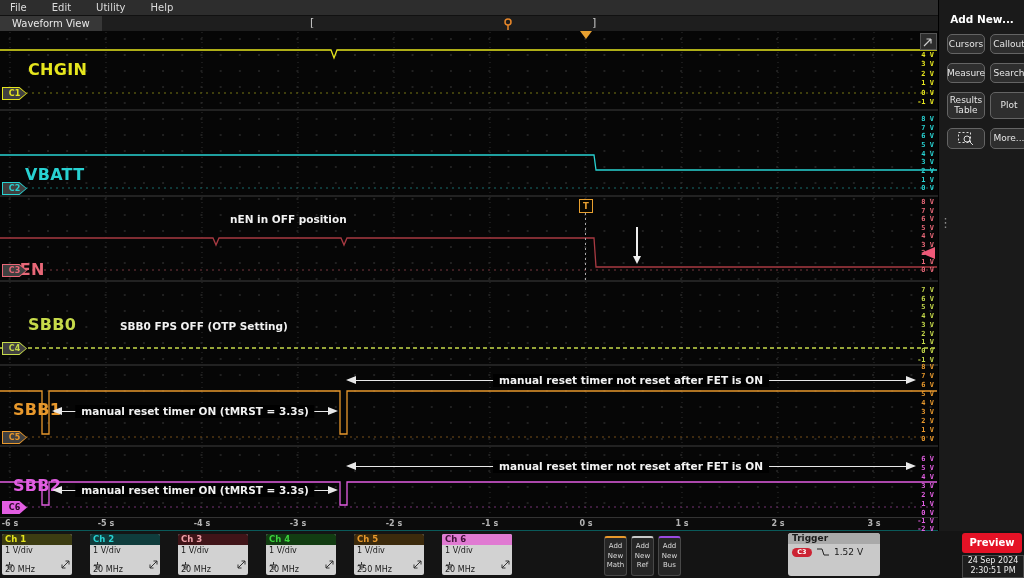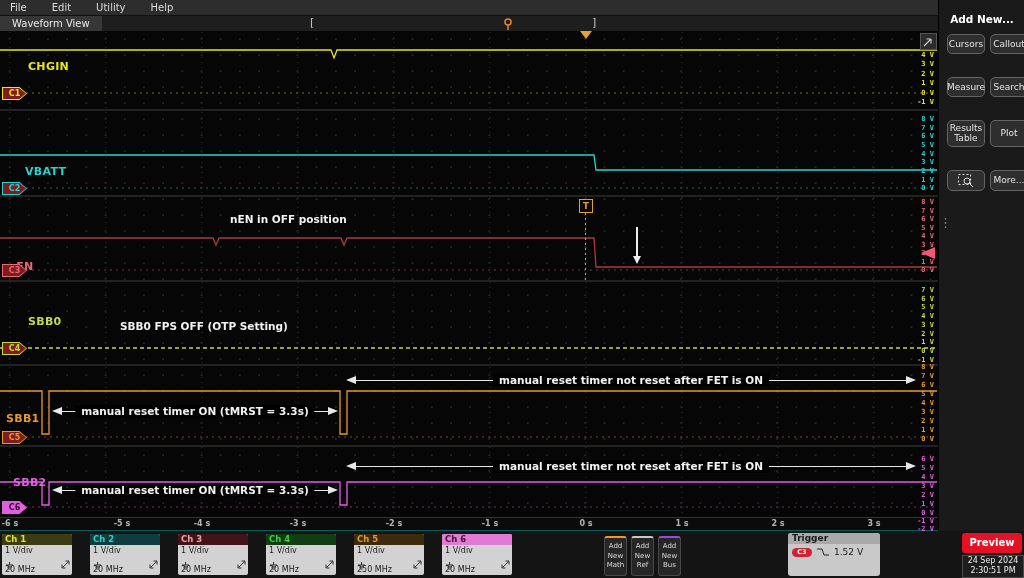--- a/index.html
+++ b/index.html
@@ -20,25 +20,25 @@
   .graticule{position:absolute;left:0;top:31px;width:938px;height:486px;background-color:#060606;
              background-image:radial-gradient(circle,#212121 1px,transparent 1.3px);
              background-size:19.2px 16px;z-index:1;}
   #wave-svg{position:absolute;left:0;top:0;z-index:2;}
   .axis-strip{position:absolute;left:0;top:517px;width:938px;height:13px;background:#0b0b0b;
               border-top:1px solid #333;z-index:2;}
   .teal-line{position:absolute;left:0;top:530px;width:938px;height:1px;background:#0a5a5a;z-index:3;}
   .tick{position:absolute;transform:translateX(-50%);font-size:8px;font-weight:700;color:#b4b4b4;z-index:3;}
   .scale-label{position:absolute;left:908px;width:26px;text-align:right;
                font-family:"DejaVu Sans Mono",monospace;font-weight:700;font-size:7px;line-height:8px;z-index:3;}
-  .ch-name{position:absolute;font-size:11px;font-weight:700;z-index:3;letter-spacing:.3px;text-align:right;}
+  .ch-name{position:absolute;font-size:16px;font-weight:700;z-index:3;letter-spacing:.3px;text-align:right;}
   .cbadge{position:absolute;left:2px;width:25px;height:13px;z-index:4;}
   .cbadge .outer{position:absolute;inset:0;clip-path:polygon(0 0,70% 0,100% 50%,70% 100%,0 100%);}
   .cbadge .inner{position:absolute;inset:1px;clip-path:polygon(0 0,70% 0,100% 50%,70% 100%,0 100%);
-                 background:#7f1d1d;font-size:8px;font-weight:700;text-align:center;line-height:11px;}
+                 background:#404040;font-size:8px;font-weight:700;text-align:center;line-height:11px;}
   .ann-text{position:absolute;color:#f2f2f2;font-size:10.5px;font-weight:600;white-space:nowrap;z-index:4;}
   .ann-span{position:absolute;height:13px;z-index:4;}
   .ann-span .line{position:absolute;left:7px;right:7px;top:6px;height:1px;background:#e8e8e8;}
   .ann-span .ah-l{position:absolute;left:0;top:2px;width:0;height:0;
                   border-top:4.5px solid transparent;border-bottom:4.5px solid transparent;border-right:10px solid #e8e8e8;}
   .ann-span .ah-r{position:absolute;right:0;top:2px;width:0;height:0;
                   border-top:4.5px solid transparent;border-bottom:4.5px solid transparent;border-left:10px solid #e8e8e8;}
   .ann-span .lbl{position:absolute;left:50%;top:0;transform:translateX(-50%);background:#000;
                  padding:0 6px;font-size:10.5px;font-weight:600;color:#f2f2f2;white-space:nowrap;line-height:13px;}
   .varrow-line{position:absolute;width:1.5px;background:#eee;z-index:4;}
@@ -51,21 +51,21 @@
                  border-right:6px solid transparent;border-top:8px solid #e8a030;z-index:5;}
   .level-arrow{position:absolute;left:921px;top:247px;width:0;height:0;border-top:6px solid transparent;
                border-bottom:6px solid transparent;border-right:14px solid #ef5878;z-index:5;}
   .corner-icon{position:absolute;left:920px;top:33px;width:15px;height:15px;background:#2c2c2c;
                border:1px solid #555;z-index:5;}
 
   
   .right-panel{position:absolute;left:938px;top:0;width:86px;height:531px;background:#1a1a1a;
                border-left:1px solid #000;z-index:6;}
   .rp-title{margin-top:13px;text-align:center;color:#fff;font-size:10.5px;font-weight:700;}
-  .rp-grid{display:grid;grid-template-columns:38px 38px;gap:23px 5px;justify-content:center;margin-top:9px;padding-left:11px;}
+  .rp-grid{display:grid;grid-template-columns:38px 38px;gap:9px 5px;justify-content:center;margin-top:9px;padding-left:11px;}
   .rp-btn{background:#2e2e2e;border:1px solid #646464;border-radius:5px;color:#e6e6e6;font-size:9px;
           min-height:20px;display:flex;align-items:center;justify-content:center;text-align:center;
           padding:2px 1px;font-family:inherit;line-height:1.15;}
   .handle-dots{position:absolute;left:939px;top:215px;color:#888;font-size:13px;z-index:7;}
 
   
   .bottom-bar{position:absolute;left:0;top:531px;width:1024px;height:47px;background:#141414;z-index:6;}
   .chb-row{position:absolute;left:2px;top:3px;display:flex;gap:18px;}
   .chb{width:70px;height:41px;background:#d2d2d2;border-radius:2px;overflow:hidden;position:relative;}
   .chb-header{height:11px;font-size:8.5px;font-weight:700;padding:0 3px;line-height:11px;}
@@ -209,21 +209,21 @@
       </div>
       <div class="scale-label" style="top: 286px; color: rgb(198, 218, 74);">7 V</div>
       <div class="scale-label" style="top: 295px; color: rgb(198, 218, 74);">6 V</div>
       <div class="scale-label" style="top: 303px; color: rgb(198, 218, 74);">5 V</div>
       <div class="scale-label" style="top: 312px; color: rgb(198, 218, 74);">4 V</div>
       <div class="scale-label" style="top: 321px; color: rgb(198, 218, 74);">3 V</div>
       <div class="scale-label" style="top: 330px; color: rgb(198, 218, 74);">2 V</div>
       <div class="scale-label" style="top: 338px; color: rgb(198, 218, 74);">1 V</div>
       <div class="scale-label" style="top: 347px; color: rgb(198, 218, 74);">0 V</div>
       <div class="scale-label" style="top: 356px; color: rgb(198, 218, 74);">-1 V</div>
-      <div class="ch-name" style="left: 6px; top: 400px; color: rgb(232, 152, 44); margin-top: 12px;">SBB1</div>
+      <div class="ch-name" style="left: 13px; top: 400px; color: rgb(232, 152, 44);">SBB1</div>
       <div class="cbadge" style="top: 431px;">
         <div class="outer" style="background: rgb(232, 152, 44);"></div>
         <div class="inner" style="color: rgb(232, 152, 44);">C5</div>
       </div>
       <div class="scale-label" style="top: 363px; color: rgb(232, 152, 44);">8 V</div>
       <div class="scale-label" style="top: 372px; color: rgb(232, 152, 44);">7 V</div>
       <div class="scale-label" style="top: 381px; color: rgb(232, 152, 44);">6 V</div>
       <div class="scale-label" style="top: 390px; color: rgb(232, 152, 44);">5 V</div>
       <div class="scale-label" style="top: 399px; color: rgb(232, 152, 44);">4 V</div>
       <div class="scale-label" style="top: 408px; color: rgb(232, 152, 44);">3 V</div>
@@ -238,21 +238,21 @@
       <div class="scale-label" style="top: 455px; color: rgb(226, 94, 226);">6 V</div>
       <div class="scale-label" style="top: 464px; color: rgb(226, 94, 226);">5 V</div>
       <div class="scale-label" style="top: 473px; color: rgb(226, 94, 226);">4 V</div>
       <div class="scale-label" style="top: 482px; color: rgb(226, 94, 226);">3 V</div>
       <div class="scale-label" style="top: 491px; color: rgb(226, 94, 226);">2 V</div>
       <div class="scale-label" style="top: 500px; color: rgb(226, 94, 226);">1 V</div>
       <div class="scale-label" style="top: 509px; color: rgb(226, 94, 226);">0 V</div>
       <div class="scale-label" style="top: 517px; color: rgb(226, 94, 226);">-1 V</div>
       <div class="scale-label" style="top: 525px; color: rgb(226, 94, 226);">-2 V</div>
       <div class="tick" style="left: 10px; top: 519px;">-6 s</div>
-      <div class="tick" style="left: 106px; top: 519px; margin-left: 16px;">-5 s</div>
+      <div class="tick" style="left: 106px; top: 519px;">-5 s</div>
       <div class="tick" style="left: 202px; top: 519px;">-4 s</div>
       <div class="tick" style="left: 298px; top: 519px;">-3 s</div>
       <div class="tick" style="left: 394px; top: 519px;">-2 s</div>
       <div class="tick" style="left: 490px; top: 519px;">-1 s</div>
       <div class="tick" style="left: 586px; top: 519px;">0 s</div>
       <div class="tick" style="left: 682px; top: 519px;">1 s</div>
       <div class="tick" style="left: 778px; top: 519px;">2 s</div>
       <div class="tick" style="left: 874px; top: 519px;">3 s</div>
       <div class="ann-text" style="left: 230px; top: 213px;">nEN in OFF position</div>
       <div class="ann-text" style="left: 120px; top: 320px;">SBB0 FPS OFF (OTP Setting)</div>

